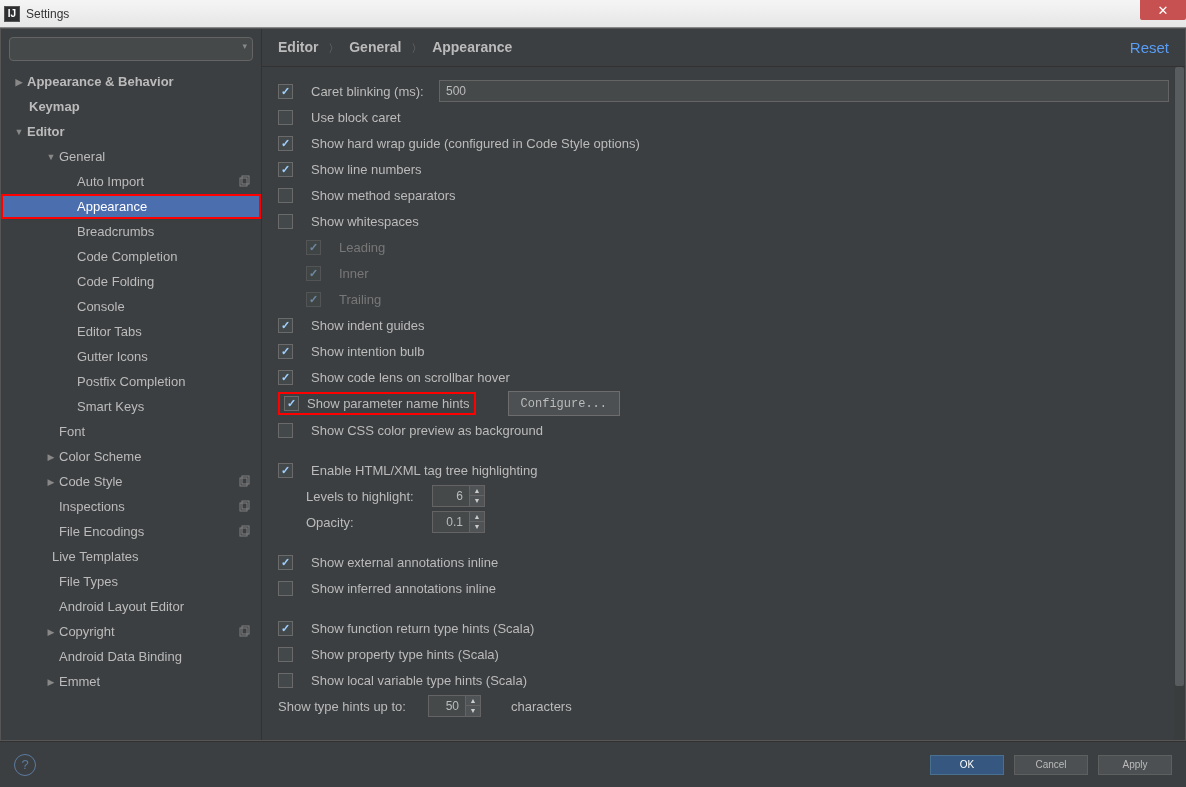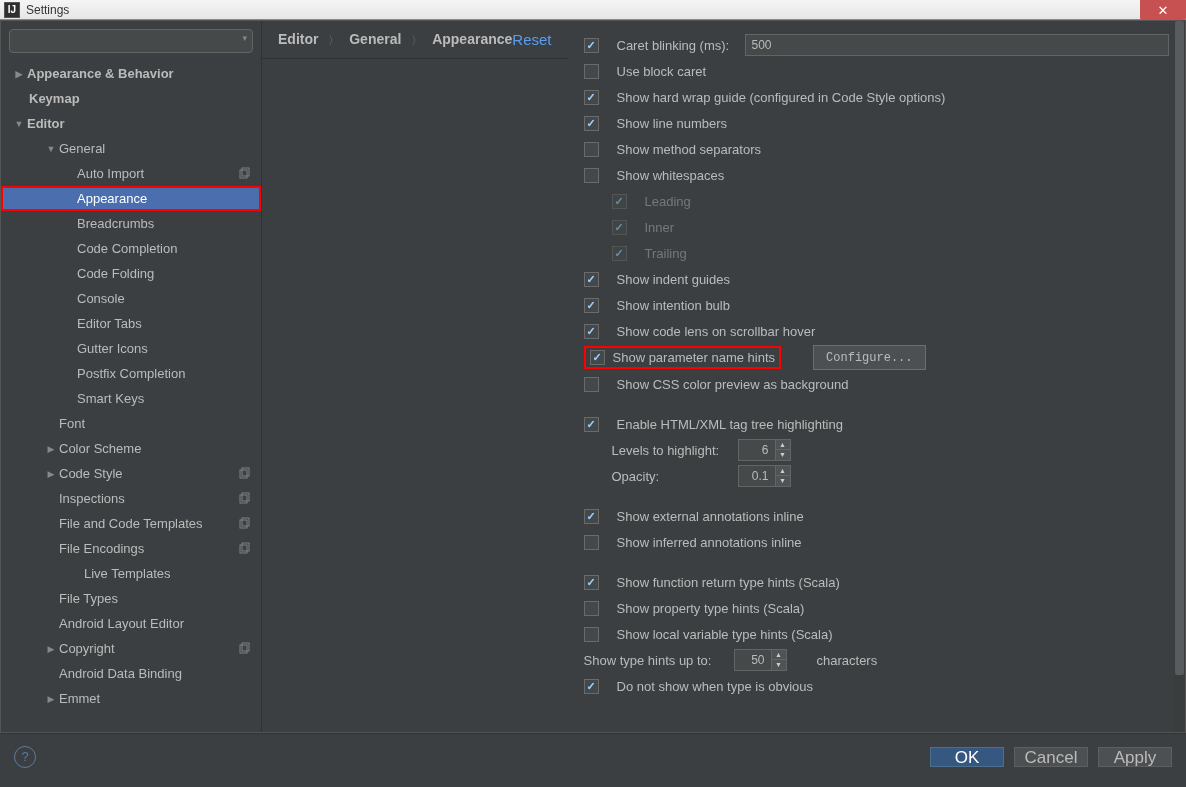--- a/index.html
+++ b/index.html
@@ -1,19 +1,19 @@
 <!DOCTYPE html>
 <html><head>
 <meta charset="utf-8">
 <style>
 * { box-sizing: border-box; margin: 0; padding: 0; font-family: "Segoe UI", Arial, sans-serif; }
 body { width: 1186px; height: 787px; background: #3c3f41; color: #bbbbbb; font-size: 13px; overflow: hidden; }
 
 
-.titlebar { height: 20px; background: linear-gradient(#f5f5f5,#e6e6e6); border-bottom: 1px solid #888; display: flex; align-items: center; padding: 0 4px; position: relative; }
+.titlebar { height: 28px; background: linear-gradient(#f5f5f5,#e6e6e6); border-bottom: 1px solid #888; display: flex; align-items: center; padding: 0 4px; position: relative; }
 .titlebar .app-icon { width: 16px; height: 16px; background: #2d2f30; display: inline-flex; align-items: center; justify-content: center; font-size: 10px; color: #fff; font-weight: bold; border:1px solid #555; }
 .titlebar .title { margin-left: 6px; color: #333; font-size: 12px; }
 .titlebar .close-btn { position: absolute; top: 0; right: 0; width: 46px; height: 20px; background: #c75050; color: #fff; font-size: 13px; display: flex; align-items: center; justify-content: center; cursor: pointer; border-bottom-left-radius: 2px; border-bottom-right-radius:2px;}
 
 
 .dialog-body { display: flex; height: calc(100% - 28px - 46px); background:#3c3f41; border:1px solid #555;}
 .sidebar { width: 261px; background: #3c3f41; border-right: 1px solid #323232; display: flex; flex-direction: column; }
 .search-wrap { padding: 8px 8px 4px 8px; }
 .search { width: 100%; height: 24px; background: #45494a; border: 1px solid #646464; border-radius: 4px; color:#bbb; padding: 0 22px 0 8px; font-size:12px; position:relative; }
 .search-wrap { position:relative; }
@@ -26,21 +26,21 @@
 .tree-item.bold { font-weight:bold; }
 .tree-item.selected { background:#4b6eaf; color:#fff; }
 .tree-item .arrow { width:12px; display:inline-block; text-align:center; font-size:9px; color:#888; margin-right:2px;}
 .tree-item.level1 { padding-left:28px; }
 .tree-item.level2 { padding-left:44px; }
 .tree-item.level3 { padding-left:76px; }
 .tree-item .copy-ind { position:absolute; right:10px; top:6px; width:12px; height:12px; opacity:.6; }
 .copy-ind svg{width:12px;height:12px;}
 .highlight-red { outline:2px solid #ff0000; outline-offset:-2px; }
 
-.content { flex:1; display:flex; flex-direction:row; overflow:hidden; }
+.content { flex:1; display:flex; flex-direction:column; overflow:hidden; }
 .content-header { height:38px; display:flex; align-items:center; padding:0 16px; border-bottom:1px solid #323232; }
 .breadcrumb { flex:1; color:#bbbbbb; font-weight:bold; font-size:14px; }
 .breadcrumb .sep { color:#777; margin:0 6px; font-weight:normal; font-size:11px;}
 .reset-link { color:#589df6; font-size:15px; cursor:pointer; }
 
 .content-scroll { flex:1; overflow-y:auto; padding:10px 16px 16px 16px; position:relative; }
 .row { display:flex; align-items:center; min-height:24px; margin:2px 0;gap:10px; }
 .row.indent1 { padding-left:28px; }
 .chk { width:15px; height:15px; border:1px solid #6a6a6a; background:#43494a; margin-right:8px; display:inline-flex; align-items:center; justify-content:center; font-size:11px; color:#a0c8f0; cursor:pointer; flex-shrink:0;}
 .chk.checked::after{content:"✓"; color:#9fcfff; font-weight:bold; font-size:11px; line-height:1;}
@@ -58,21 +58,21 @@
 .gap { height:12px; }
 .param-highlight { border:2px solid #ff0000; padding:2px 4px; display:inline-flex; align-items:center; }
 
 .scrollbar-track{position:absolute; top:0; right:0; width:11px; height:100%; background:#3a3d3e;}
 .scrollbar-thumb{position:absolute; top:0; right:1px; width:9px; height:92%; background:#595c5e; border-radius:2px;}
 
 
 .dialog-footer { height:46px; border-top:1px solid #323232; background:#3c3f41; display:flex; align-items:center; padding:0 14px; }
 .help-icon { width:22px; height:22px; border-radius:50%; border:1px solid #5b7ba1; color:#5b7ba1; display:flex; align-items:center; justify-content:center; font-size:13px; cursor:pointer; }
 .footer-spacer{flex:1;}
-.footer-btn { height:20px; min-width:74px; margin-left:10px; border:1px solid #5e6060; background:#4c5052; color:#bbb; font-size:17px; cursor:pointer; }
+.footer-btn { height:20px; min-width:74px; margin-left:10px; border:1px solid #5e6060; background:#4c5052; color:#bbb; font-size:10px; cursor:pointer; }
 .footer-btn.primary { background:#365880; border-color:#4a708f; color:#fff; }
 </style>
 </head>
 <body>
 
 <div class="titlebar">
   <span class="app-icon">IJ</span>
   <span class="title">Settings</span>
   <div class="close-btn">✕</div>
 </div>
@@ -156,34 +156,27 @@
             </svg></span>
         </div>
       <div class="tree-item level2" style="padding-left:58px">
           <span>Inspections</span>
           <span class="copy-ind"><svg viewBox="0 0 12 12">
               <rect x="1" y="3" width="7" height="8" fill="none" stroke="#aaa"></rect>
               <rect x="3" y="1" width="7" height="8" fill="none" stroke="#aaa"></rect>
             </svg></span>
         </div>
       <div class="tree-item level2" style="padding-left:58px">
-          <span>File and Code Templates</span>
-          <span class="copy-ind"><svg viewBox="0 0 12 12">
-              <rect x="1" y="3" width="7" height="8" fill="none" stroke="#aaa"></rect>
-              <rect x="3" y="1" width="7" height="8" fill="none" stroke="#aaa"></rect>
-            </svg></span>
-        </div>
-      <div class="tree-item level2" style="padding-left:58px">
           <span>File Encodings</span>
           <span class="copy-ind"><svg viewBox="0 0 12 12">
               <rect x="1" y="3" width="7" height="8" fill="none" stroke="#aaa"></rect>
               <rect x="3" y="1" width="7" height="8" fill="none" stroke="#aaa"></rect>
             </svg></span>
         </div>
-      <div class="tree-item level2" style="padding-left:83px">
+      <div class="tree-item level2" style="padding-left:51px">
           <span>Live Templates</span>
         </div>
       <div class="tree-item level2" style="padding-left:58px">
           <span>File Types</span>
         </div>
       <div class="tree-item level2" style="padding-left:58px">
           <span>Android Layout Editor</span>
         </div>
       <div class="tree-item level2">
           <span class="arrow">▶</span>
@@ -329,24 +322,20 @@
         <div class="spinner">
             <input class="field" value="50" style="">
             <div class="spin-btns">
               <span>▲</span>
               <span>▼</span>
             </div>
           </div>
         <span style="width:10px"></span>
         <span class="lbl">characters</span>
       </div>
-      <div class="row">
-          <span class="chk checked"></span>
-          <span class="lbl">Do not show when type is obvious</span>
-        </div>
 
       <div class="scrollbar-track">
           <div class="scrollbar-thumb"></div>
         </div>
     </div>
   </div>
 </div>
 
 <div class="dialog-footer">
   <div class="help-icon">?</div>

